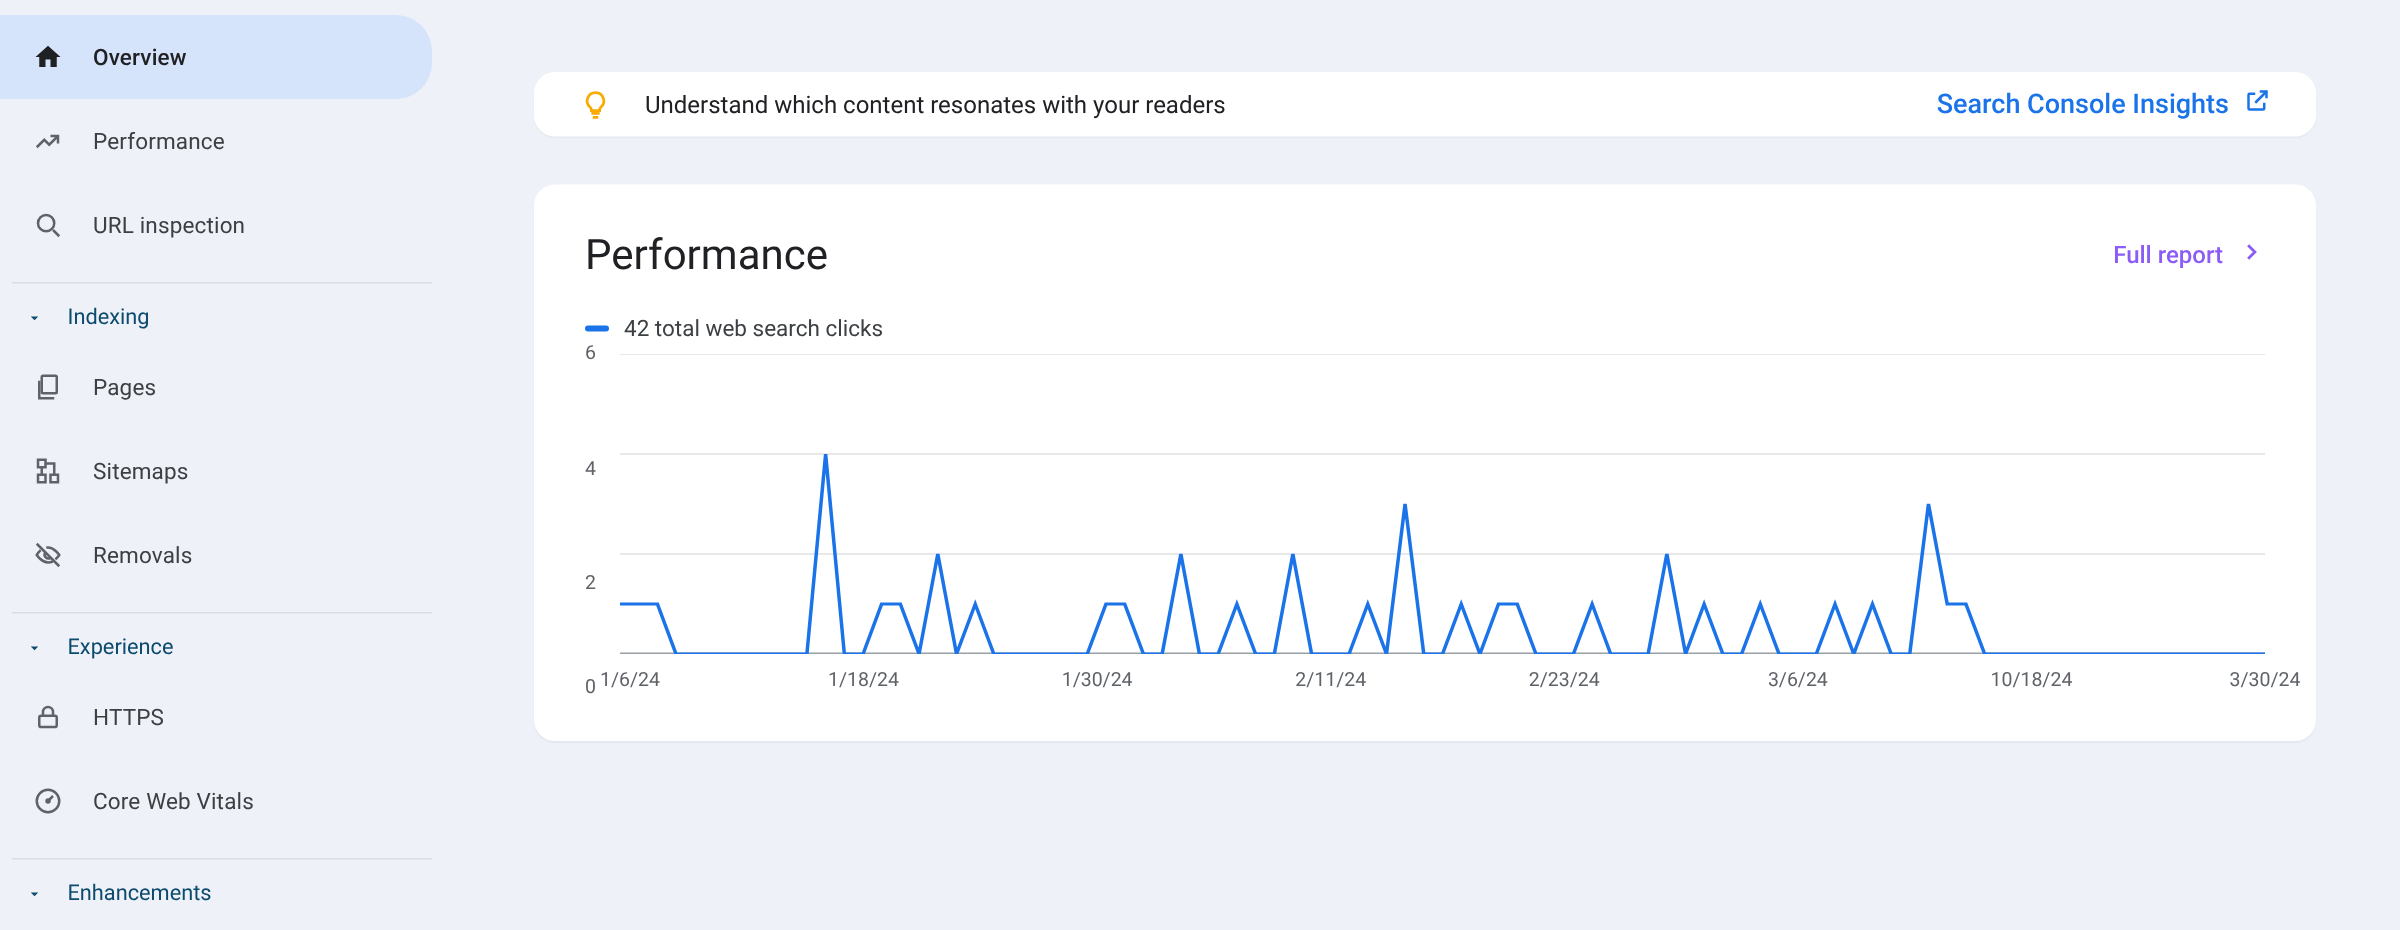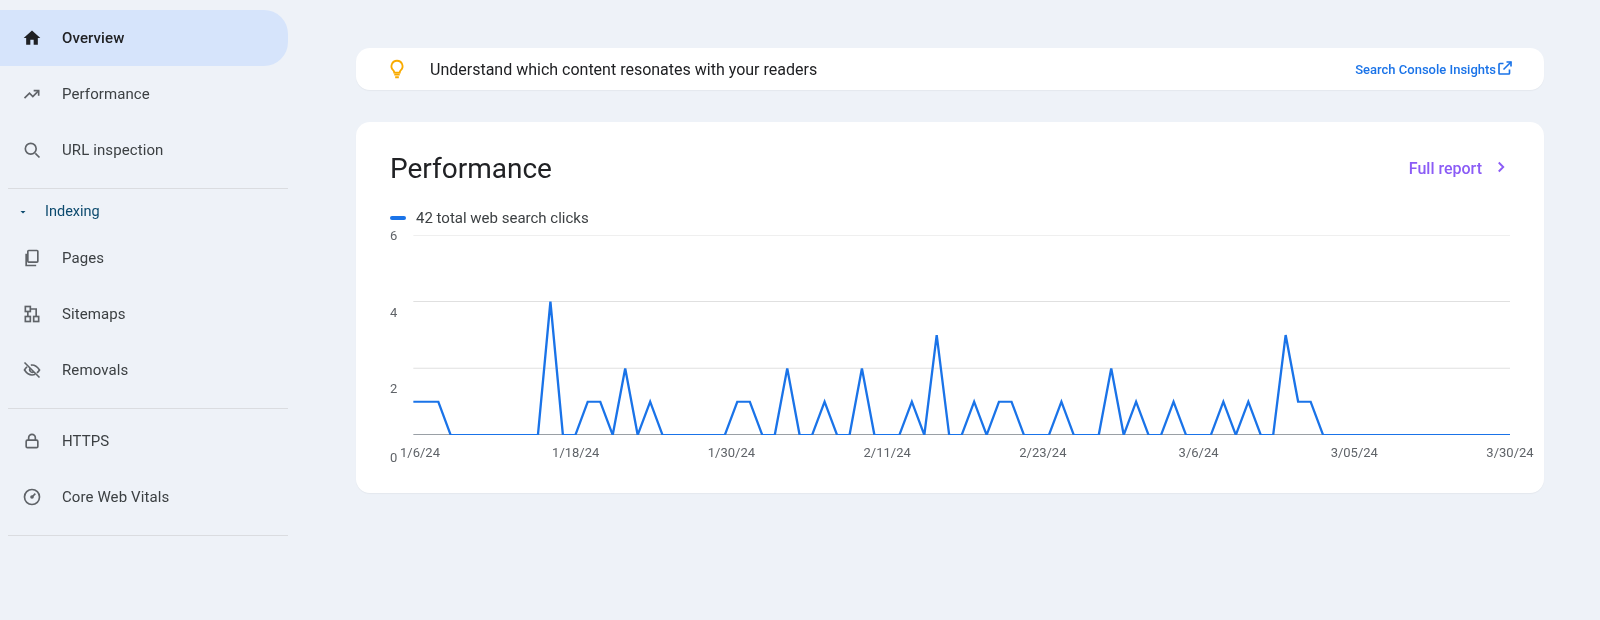--- a/index.html
+++ b/index.html
@@ -95,24 +95,25 @@
     height: 22px;
     margin-right: 22px;
   }
   .insights-text {
     font-size: 16px;
     color: #202124;
     flex: 1;
   }
   .insights-link {
     color: #1a73e8;
-    font-size: 13px;
+    font-size: 18px;
     font-weight: 500;
     display: flex;
     align-items: center;
+    gap: 10px;
     cursor: pointer;
   }
   .perf-card {
     margin-top: 32px;
     padding: 30px 34px 28px 34px;
   }
   .perf-header {
     display: flex;
     align-items: center;
     margin-bottom: 24px;
@@ -262,20 +263,28 @@
             <path d="M3 3l18 18"></path>
             <path d="M10.6 6.1A9.8 9.8 0 0 1 12 6c5 0 9 6 9 6a17 17 0 0 1-3.1 3.5M6.1 8.1A17 17 0 0 0 3 12s4 6 9 6a9.8 9.8 0 0 0 3.9-.8"></path>
             <path d="M9.9 9.9a3 3 0 0 0 4.2 4.2"></path>
           </svg>
       </span>
       <span class="label">Removals</span>
     </div>
 
     <hr class="nav-divider">
 
+    <div class="nav-section-header">
+      <span class="caret">
+        <svg viewBox="0 0 24 24" width="12" height="12" fill="currentColor">
+            <path d="M7 10l5 5 5-5z"></path>
+          </svg>
+      </span>
+      <span>Experience</span>
+    </div>
 
 
     <div class="nav-item">
       <span class="icon">
         <svg viewBox="0 0 24 24" width="20" height="20" fill="none" stroke="currentColor" stroke-width="2">
             <rect x="5" y="11" width="14" height="9" rx="1.5"></rect>
             <path d="M8 11V8a4 4 0 0 1 8 0v3"></path>
           </svg>
       </span>
       <span class="label">HTTPS</span>
@@ -287,20 +296,28 @@
             <circle cx="12" cy="12" r="9"></circle>
             <path d="M12 12l4-4"></path>
             <circle cx="12" cy="12" r="1.2" fill="currentColor"></circle>
           </svg>
       </span>
       <span class="label">Core Web Vitals</span>
     </div>
 
     <hr class="nav-divider">
 
+    <div class="nav-section-header">
+      <span class="caret">
+        <svg viewBox="0 0 24 24" width="12" height="12" fill="currentColor">
+            <path d="M7 10l5 5 5-5z"></path>
+          </svg>
+      </span>
+      <span>Enhancements</span>
+    </div>
 
   </nav>
 
   <main class="main">
 
     <section class="card insights-card">
       <span class="bulb">
         <svg viewBox="0 0 24 24" width="22" height="22" fill="none" stroke="currentColor" stroke-width="2">
             <path d="M9 18h6M10 21h4"></path>
             <path d="M12 3a6 6 0 0 0-4 10.5c.8.8 1 1.5 1 2.5h6c0-1 .2-1.7 1-2.5A6 6 0 0 0 12 3z"></path>
@@ -352,20 +369,20 @@
           <polyline id="series0" class="series-line" points="20.0,166.7 30.7,166.7 41.4,166.7 52.0,200.0 62.7,200.0 73.4,200.0 84.1,200.0 94.8,200.0 105.5,200.0 116.1,200.0 126.8,200.0 137.5,66.7 148.2,200.0 158.9,200.0 169.5,166.7 180.2,166.7 190.9,200.0 201.6,133.3 212.3,200.0 223.0,166.7 233.6,200.0 244.3,200.0 255.0,200.0 265.7,200.0 276.4,200.0 287.0,200.0 297.7,166.7 308.4,166.7 319.1,200.0 329.8,200.0 340.5,133.3 351.1,200.0 361.8,200.0 372.5,166.7 383.2,200.0 393.9,200.0 404.5,133.3 415.2,200.0 425.9,200.0 436.6,200.0 447.3,166.7 458.0,200.0 468.6,100.0 479.3,200.0 490.0,200.0 500.7,166.7 511.4,200.0 522.0,166.7 532.7,166.7 543.4,200.0 554.1,200.0 564.8,200.0 575.5,166.7 586.1,200.0 596.8,200.0 607.5,200.0 618.2,133.3 628.9,200.0 639.5,166.7 650.2,200.0 660.9,200.0 671.6,166.7 682.3,200.0 693.0,200.0 703.6,200.0 714.3,166.7 725.0,200.0 735.7,166.7 746.4,200.0 757.0,200.0 767.7,100.0 778.4,166.7 789.1,166.7 799.8,200.0 810.5,200.0 821.1,200.0 831.8,200.0 842.5,200.0 853.2,200.0 863.9,200.0 874.5,200.0 885.2,200.0 895.9,200.0 906.6,200.0 917.3,200.0 928.0,200.0 938.6,200.0 949.3,200.0 960.0,200.0"></polyline>
         </svg>
 
         <div class="x-ticks" id="x-ticks-container">
             <span class="x-tick" style="left: 0%;">1/6/24</span>
             <span class="x-tick" style="left: 14.2857%;">1/18/24</span>
             <span class="x-tick" style="left: 28.5714%;">1/30/24</span>
             <span class="x-tick" style="left: 42.8571%;">2/11/24</span>
             <span class="x-tick" style="left: 57.1429%;">2/23/24</span>
             <span class="x-tick" style="left: 71.4286%;">3/6/24</span>
-            <span class="x-tick" style="left: 85.7143%;">3/05/24</span>
+            <span class="x-tick" style="left: 85.7143%;">10/18/24</span>
             <span class="x-tick" style="left: 100%;">3/30/24</span>
           </div>
       </div>
     </section>
 
   </main>
 </div>
 
 </body></html>

